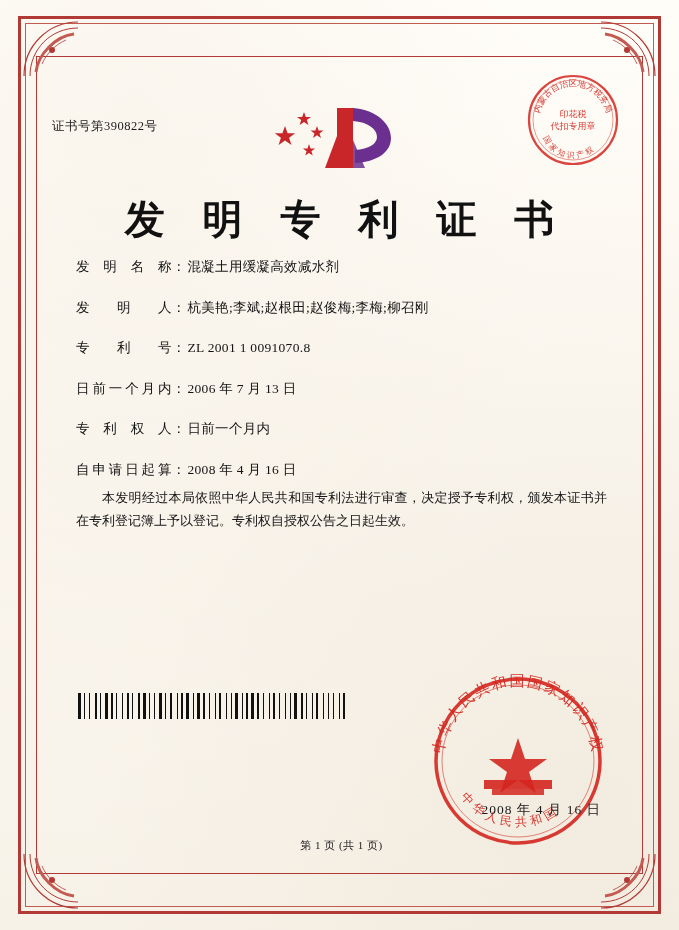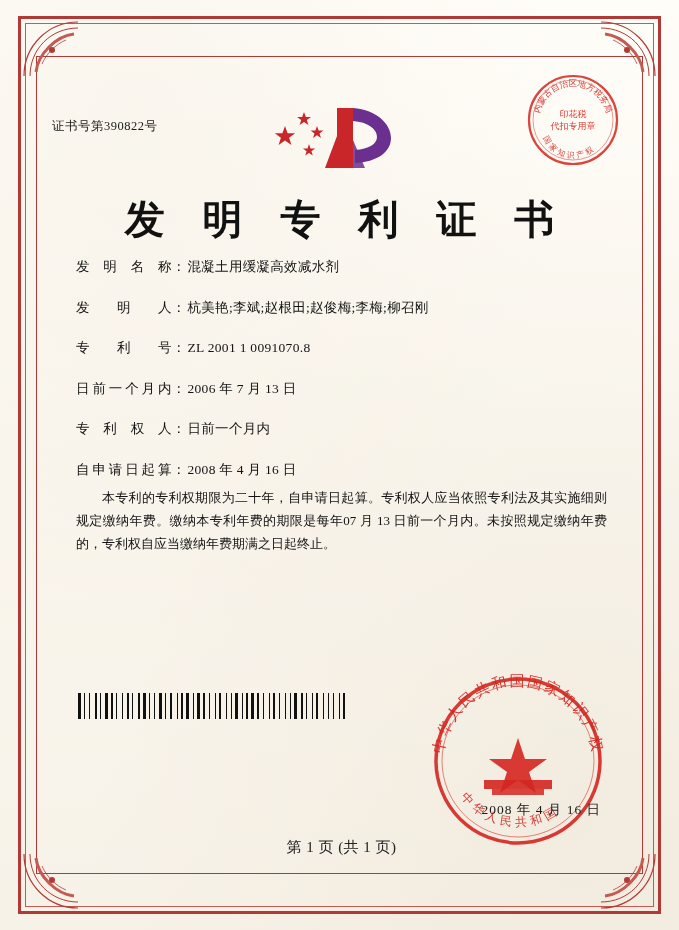--- a/index.html
+++ b/index.html
@@ -202,21 +202,21 @@
     font-size: 13.5px;
     color: #1a1a1a;
     letter-spacing: 1px;
   }
 
   .page-num {
     position: absolute;
     left: 4px; right: 0;
     top: 772px;
     text-align: center;
-    font-size: 15px;
+    font-size: 11px;
     color: #222;
     letter-spacing: 0.5px;
   }
 </style>
 </head>
 <body>
 
 <div class="page">
   <div class="paper-texture"></div>
 
@@ -325,21 +325,21 @@
         <span class="field-value">日前一个月内</span>
       </div>
       <div class="field-row">
         <span class="field-label spaced">自申请日起算</span>
         <span class="field-colon">：</span>
         <span class="field-value">2008 年 4 月 16 日</span>
       </div>
     </div>
 
     <div class="body-text">
-      <p>本专利的专利权期限为二十年，自申请日起算。专利权人应当依照专利法及其实施细则规定缴纳年费。缴纳本专利年费的期限是每年07 月 13 日前一个月内。未按照规定缴纳年费的，专利权自应当缴纳年费期满之日起终止。</p>
+      <p>本发明经过本局依照中华人民共和国专利法进行审查，决定授予专利权，颁发本证书并在专利登记簿上予以登记。专利权自授权公告之日起生效。</p>
     </div>
 
     <div class="barcode">
         <span style="width: 3px;"></span>
         <span style="width: 1px; background: transparent;"></span>
         <span style="width: 1px;"></span>
         <span style="width: 2px; background: transparent;"></span>
         <span style="width: 1px;"></span>
         <span style="width: 3px; background: transparent;"></span>
         <span style="width: 2px;"></span>

